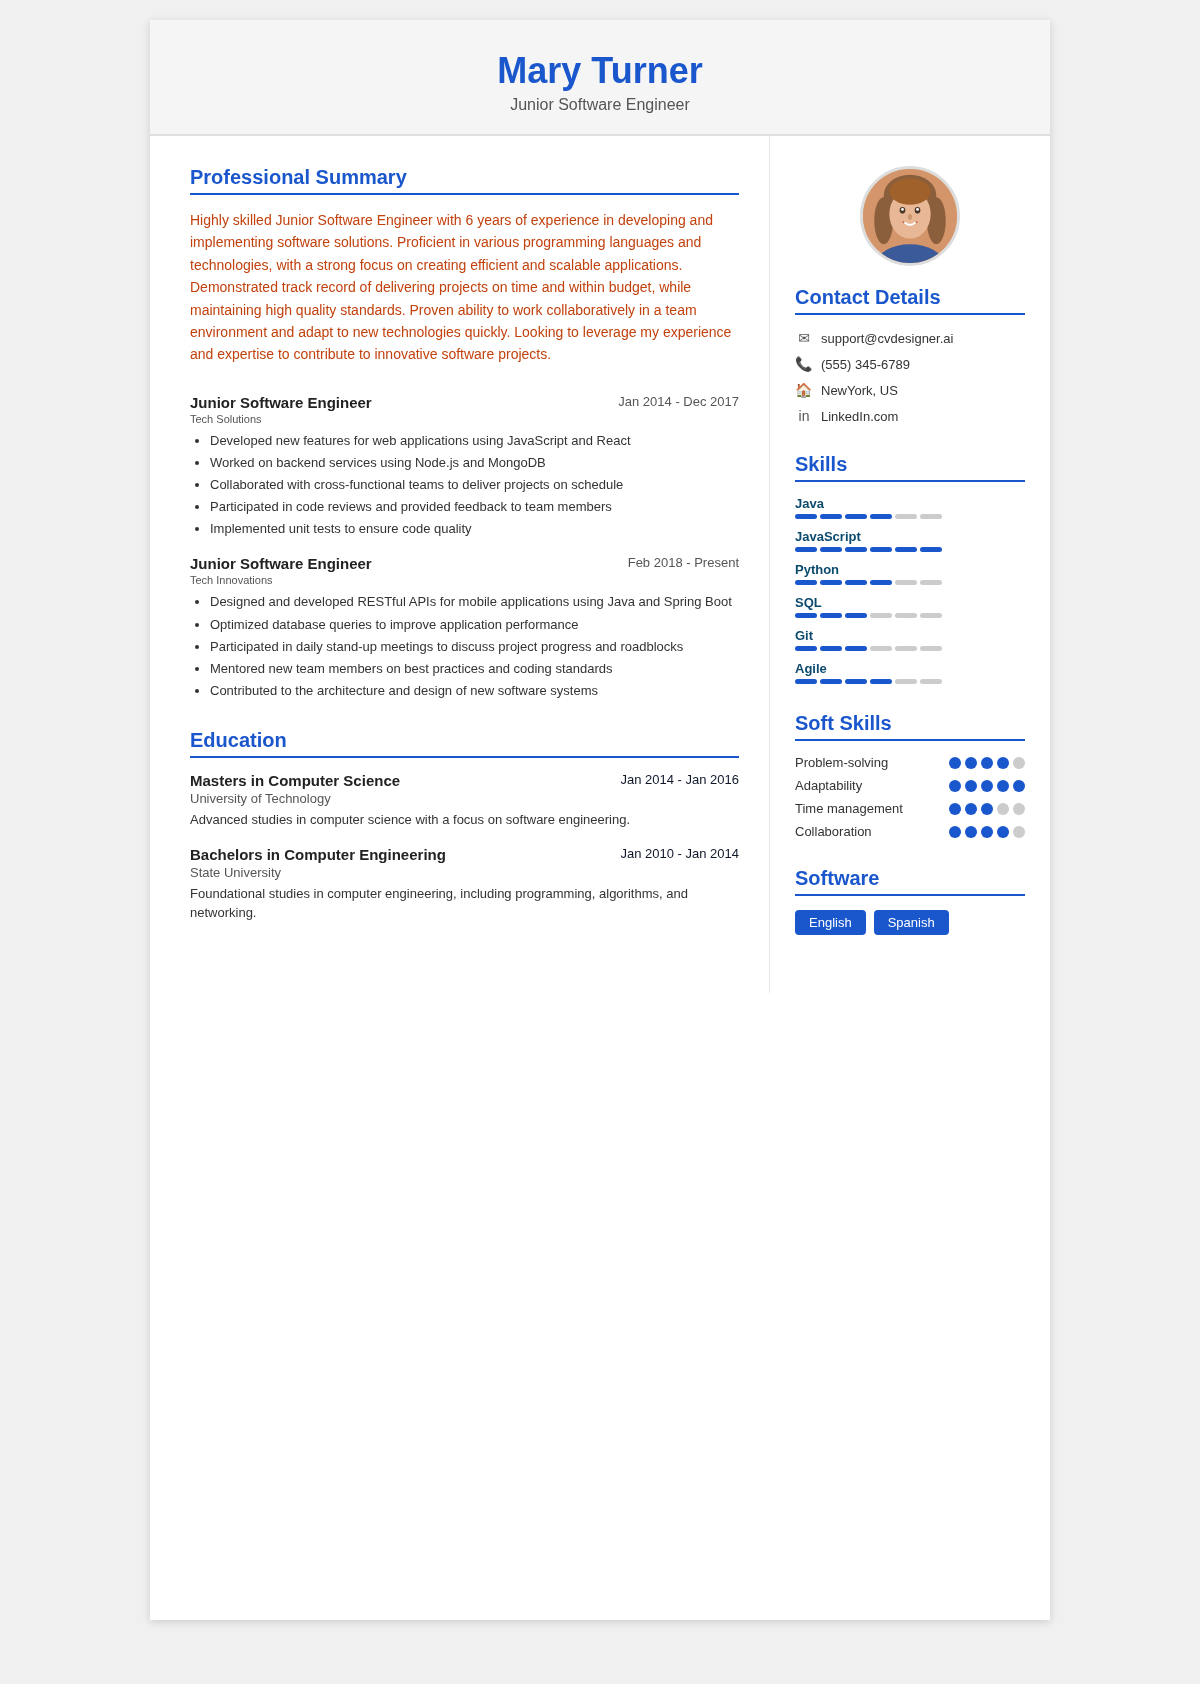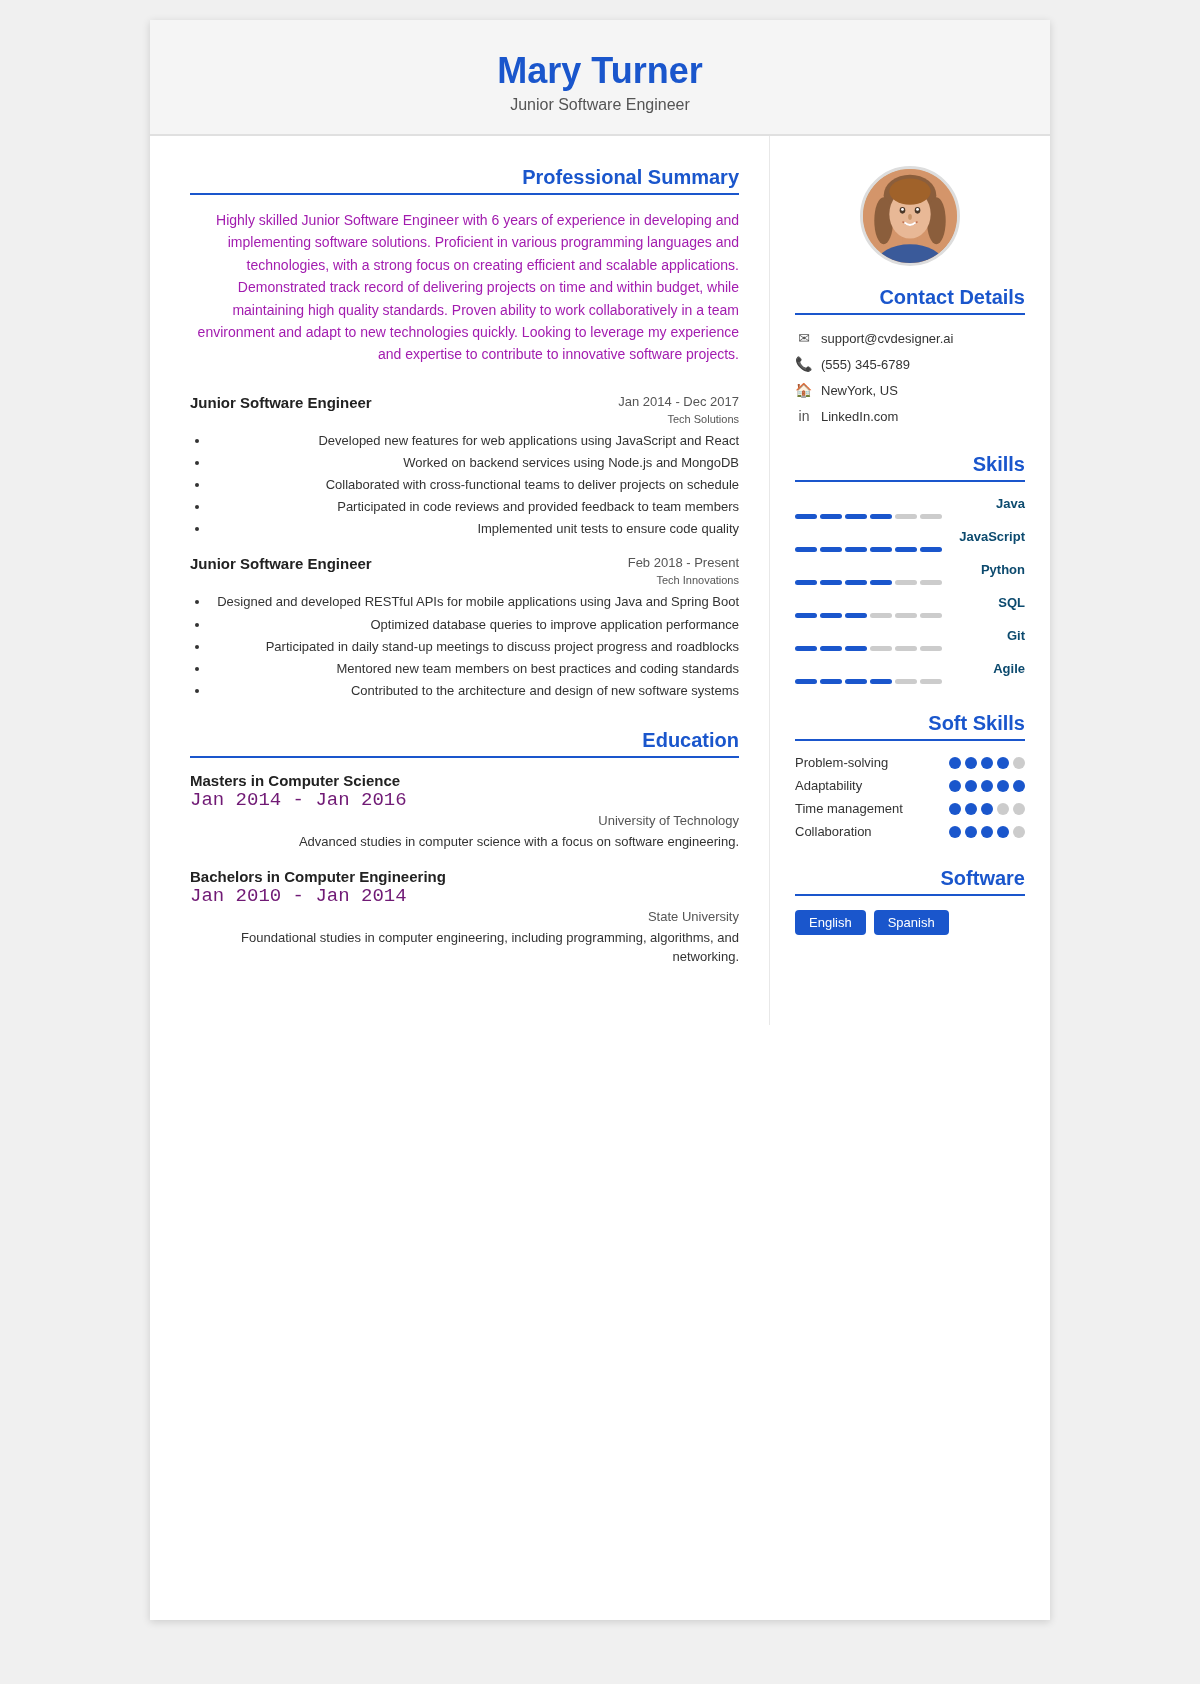--- a/index.html
+++ b/index.html
@@ -36,21 +36,20 @@
     }
     .header-title {
       font-size: 16px;
       color: #555;
       margin-top: 4px;
     }
     
     .main {
       display: flex;
       gap: 0;
-      text-align: right;
     }
     .left-col {
       flex: 1;
       padding: 30px 30px 30px 40px;
       border-right: 1px solid #e8e8e8;
     }
     .right-col {
       width: 280px;
       padding: 20px 25px 30px 25px;
     }
@@ -62,21 +61,21 @@
       border-bottom: 2px solid #1a56cc;
       padding-bottom: 4px;
       margin-bottom: 14px;
     }
     .section {
       margin-bottom: 28px;
     }
     
     .summary-text {
       font-size: 14px;
-      color: #a21caf;
+      color: #c2410c;
       line-height: 1.6;
     }
     
     .job-header {
       display: flex;
       justify-content: space-between;
       align-items: flex-start;
       margin-bottom: 2px;
     }
     .job-title {
@@ -104,32 +103,30 @@
       color: #333;
       line-height: 1.55;
       margin-bottom: 2px;
     }
     
     .edu-header {
       display: flex;
       justify-content: space-between;
       align-items: flex-start;
       margin-bottom: 2px;
-      flex-direction: column;
     }
     .edu-degree {
       font-size: 15px;
       font-weight: bold;
       color: #222;
     }
     .edu-dates {
-      font-size: 19px;
-      color: #701a75;
+      font-size: 13px;
+      color: #0f172a;
       white-space: nowrap;
-      font-family: Liberation Mono, monospace;
     }
     .edu-school {
       font-size: 13px;
       color: #555;
       margin-bottom: 4px;
     }
     .edu-desc {
       font-size: 13px;
       color: #333;
       line-height: 1.5;

